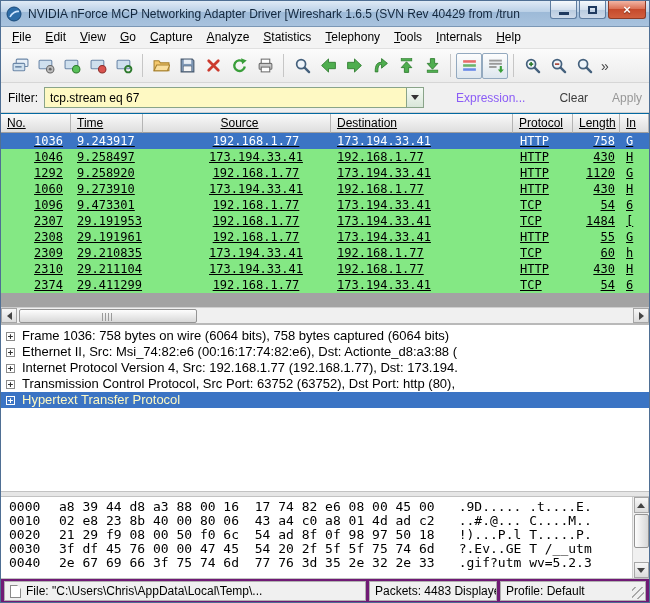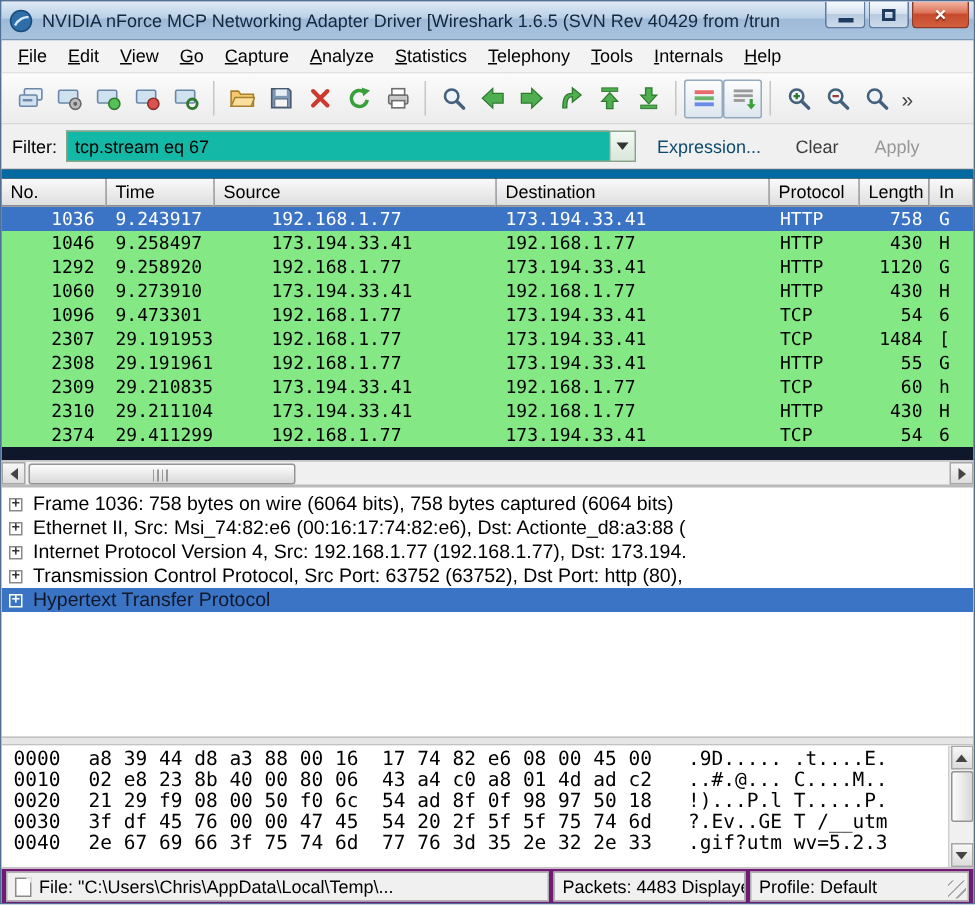--- a/index.html
+++ b/index.html
@@ -41,43 +41,43 @@
   .tbtn{width:26px;height:26px;display:flex;align-items:center;justify-content:center;border:1px solid transparent;border-radius:2px;}
   .tbtn svg{width:17px;height:17px;}
   .tbtn.toggled{border:1px solid #93a9bf;background:linear-gradient(to bottom,#fdfdfd,#dde6ee);}
   .tsep{width:1px;height:23px;background:#c6c6c6;margin:0 5px;}
   .chevron{font-size:14px;color:#444;margin-left:4px;}
   
   .filterbar{height:30px;flex:0 0 30px;background:#f0f0f0;border-bottom:1px solid #cfcfcf;display:flex;align-items:center;padding:0 7px;}
   .filter-label{margin-right:6px;}
   .filter-entry{display:flex;align-items:center;}
   .filter-input{
-    width:362px;height:21px;background:#14b8a6;border:1px solid #89a489;border-right:none;
+    width:362px;height:21px;background:#fef9c3;border:1px solid #89a489;border-right:none;
     font-family:"Liberation Sans",sans-serif;font-size:12px;padding:1px 5px;outline:none;color:#000;
   }
   .filter-drop{width:18px;height:21px;border:1px solid #89a489;background:linear-gradient(#f4faf4,#d9e6d9);display:flex;align-items:center;justify-content:center;}
   .tri-down{width:0;height:0;border-left:4px solid transparent;border-right:4px solid transparent;border-top:5px solid #333;}
   .flat-btn{padding:3px 6px;cursor:default;white-space:nowrap;}
-  .flat-btn.expr{margin-left:8px;color:#0c4a6e;}
-  .flat-btn.clear{margin-left:11px;color:#3c3c3c;}
+  .flat-btn.expr{margin-left:26px;color:#8b5cf6;}
+  .flat-btn.clear{margin-left:22px;color:#3c3c3c;}
   .flat-btn.apply{margin-left:12px;color:#979797;}
   
-  .packet-section{flex:0 0 194px;background:#0f172a;display:flex;flex-direction:column;overflow:hidden;border-top:6px solid #0369a1;}
+  .packet-section{flex:0 0 194px;background:#a3a3a3;display:flex;flex-direction:column;overflow:hidden;border-top:1px solid #0369a1;text-decoration:underline;}
   .plist-header{display:flex;height:19px;flex:0 0 19px;}
   .hcell{
     background:linear-gradient(to bottom,#fafafa,#dedede);border-right:1px solid #b4b4b4;border-bottom:1px solid #9e9e9e;
     padding:2px 0 0 6px;white-space:nowrap;overflow:hidden;font-size:12px;
   }
   .prow{display:flex;height:16px;line-height:16px;font-family:"DejaVu Sans Mono",monospace;font-size:12px;white-space:nowrap;}
   .prow.green{background:#84e884;}
   .prow.selected{background:#3b74c4;color:#fff;}
   .pcell{overflow:hidden;white-space:nowrap;}
   .c-no{flex:0 0 70px;width:70px;}
   .c-time{flex:0 0 72px;width:72px;}
-  .c-src{flex:0 0 188px;width:188px;}
+  .c-src{flex:0 0 188px;width:188px;text-align:center;}
   .c-dst{flex:0 0 182px;width:182px;}
   .c-proto{flex:0 0 60px;width:60px;}
   .c-len{flex:0 0 47px;width:47px;}
   .c-info{flex:1;}
   .prow .c-no{text-align:right;padding-right:8px;}
   .prow .c-time{padding-left:6px;}
   .prow .c-src{padding-left:38px;}
   .prow .c-dst{padding-left:6px;}
   .prow .c-proto{padding-left:7px;}
   .prow .c-len{text-align:right;padding-right:5px;}
@@ -93,21 +93,21 @@
   .hthumb{
     position:absolute;left:18px;width:178px;top:1px;height:14px;border:1px solid #949494;border-radius:2px;
     background:linear-gradient(#fdfdfd,#d8d8d8);
   }
   .hgrip{position:absolute;left:50%;top:3px;margin-left:-6px;width:12px;height:8px;
     background:repeating-linear-gradient(90deg,#9a9a9a 0 1px,transparent 1px 3px);}
   .htrack{flex:1;height:15px;}
   
   .details-pane{flex:0 0 167px;background:#fff;border-top:1px solid #b9b9b9;padding-top:3px;overflow:hidden;}
   .drow{display:flex;align-items:center;height:16px;line-height:16px;font-family:Liberation Sans, sans-serif;font-size:13px;white-space:nowrap;overflow:hidden;}
-  .drow.sel{background:#3b74c4;color:#0f172a;}
+  .drow.sel{background:#3b74c4;color:#fef9c3;}
   .expander{
     display:inline-block;width:9px;height:9px;flex:0 0 9px;border:1px solid #8a8a8a;background:#fff;color:#333;
     font:bold 9px/7px "DejaVu Sans Mono",monospace;text-align:center;margin:0 7px 0 5px;
   }
   .expander::before{content:"+";}
   .drow.sel .expander{background:#3b74c4;border-color:#fff;color:#fff;}
   
   .splitter{flex:0 0 6px;background:#e6e6e6;border-top:1px solid #c2c2c2;border-bottom:1px solid #c2c2c2;}
   
   .hex-pane{flex:0 0 82px;background:#fff;position:relative;overflow:hidden;padding:3px 20px 0 8px;border-bottom:1px solid #c2c2c2;}

